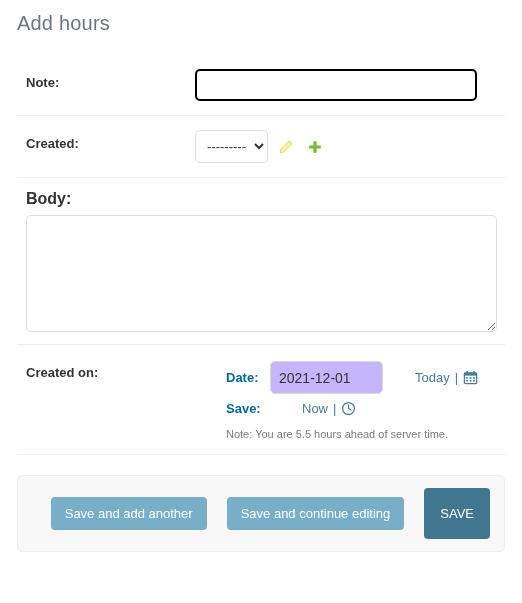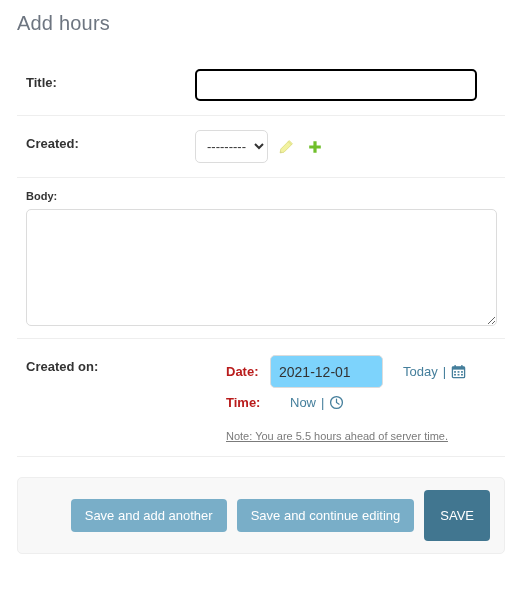--- a/index.html
+++ b/index.html
@@ -62,21 +62,21 @@
 
   
   .form-row-stacked {
     display: block;
     border-bottom: 1px solid #eeeeee;
     padding: 12px 0 12px 0;
   }
   .stacked-label {
     display: block;
     font-weight: bold;
-    font-size: 11px;
+    font-size: 16px;
     color: #333333;
     padding-left: 9px;
     margin-bottom: 7px;
   }
 
   
   .text-input {
     box-sizing: border-box;
     width: 282px;
     height: 32px;
@@ -121,21 +121,21 @@
     outline: none;
     resize: both;
   }
 
   .datetime-input {
     box-sizing: border-box;
     width: 113px;
     height: 33px;
     border: 1px solid #dcdcdc;
     border-radius: 5px;
-    background: #7dd3fc;
+    background: #c4b5fd;
     font-family: "Liberation Sans", sans-serif;
     font-size: 14px;
     color: #333333;
     padding: 4px 8px;
     outline: none;
   }
 
   
   .author-wrap {
     display: flex;
@@ -155,26 +155,26 @@
   
   .dt-block { padding-top: 2px; }
   .dt-line {
     display: flex;
     align-items: center;
     margin-bottom: 7px;
   }
   .dt-label {
     font-weight: bold;
     font-size: 13px;
-    color: #b91c1c;
+    color: #0369a1;
     width: 44px;
     flex: 0 0 44px;
   }
   .dt-links {
-    margin-left: 20px;
+    margin-left: 32px;
     display: flex;
     align-items: center;
     font-size: 13px;
     color: #447e9b;
     white-space: nowrap;
   }
   .dt-links a {
     color: #447e9b;
     text-decoration: none;
     cursor: pointer;
@@ -184,35 +184,34 @@
     color: #447e9b;
   }
   .dt-icon {
     display: inline-flex;
     align-items: center;
     cursor: pointer;
   }
   .dt-note {
     font-size: 11px;
     color: #7b7b7b;
-    margin-top: 20px;
-    text-decoration: underline;
+    margin-top: 12px;
   }
 
   
   .submit-row {
     margin: 20px 17px 0 17px;
     background: #f8f8f8;
     border: 1px solid #eeeeee;
     border-radius: 5px;
     padding: 12px 14px;
     display: flex;
     justify-content: flex-end;
     align-items: center;
-    gap: 10px;
+    gap: 20px;
     box-sizing: border-box;
   }
   .btn {
     font-family: "Liberation Sans", sans-serif;
     font-size: 13px;
     color: #ffffff;
     border: none;
     border-radius: 4px;
     padding: 10px 14px;
     cursor: pointer;
@@ -223,21 +222,21 @@
   .btn-primary   { background: #417690; padding: 19px 16px; }
 </style>
 </head>
 <body>
 
 <h1 class="page-title">Add hours</h1>
 
 <div class="form-card">
 
   <div class="form-row">
-    <div class="row-label">Title:</div>
+    <div class="row-label">Note:</div>
     <div class="row-field">
       <input class="text-input" type="text" autofocus="" value="" style="">
     </div>
   </div>
 
   <div class="form-row">
     <div class="row-label">Created:</div>
     <div class="row-field">
       <div class="author-wrap">
         <select class="select-input">
@@ -290,21 +289,21 @@
                   <rect x="3.3" y="10.6" width="2" height="1.7"></rect>
                   <rect x="7.0" y="10.6" width="2" height="1.7"></rect>
                   <rect x="10.7" y="10.6" width="2" height="1.7"></rect>
                 </g>
               </svg>
             </span>
           </span>
         </div>
 
         <div class="dt-line">
-          <span class="dt-label">Time:</span>
+          <span class="dt-label">Save:</span>
           <span class="dt-links">
             <a>Now</a>
             <span class="dt-sep">|</span>
             <span class="dt-icon">
               <svg width="15" height="15" viewBox="0 0 16 16" aria-hidden="true">
                 <circle cx="8" cy="8" r="6.3" fill="none" stroke="#447e9b" stroke-width="1.4"></circle>
                 <path d="M8 4.4V8l2.8 1.8" fill="none" stroke="#447e9b" stroke-width="1.3" stroke-linecap="round"></path>
               </svg>
             </span>
           </span>

